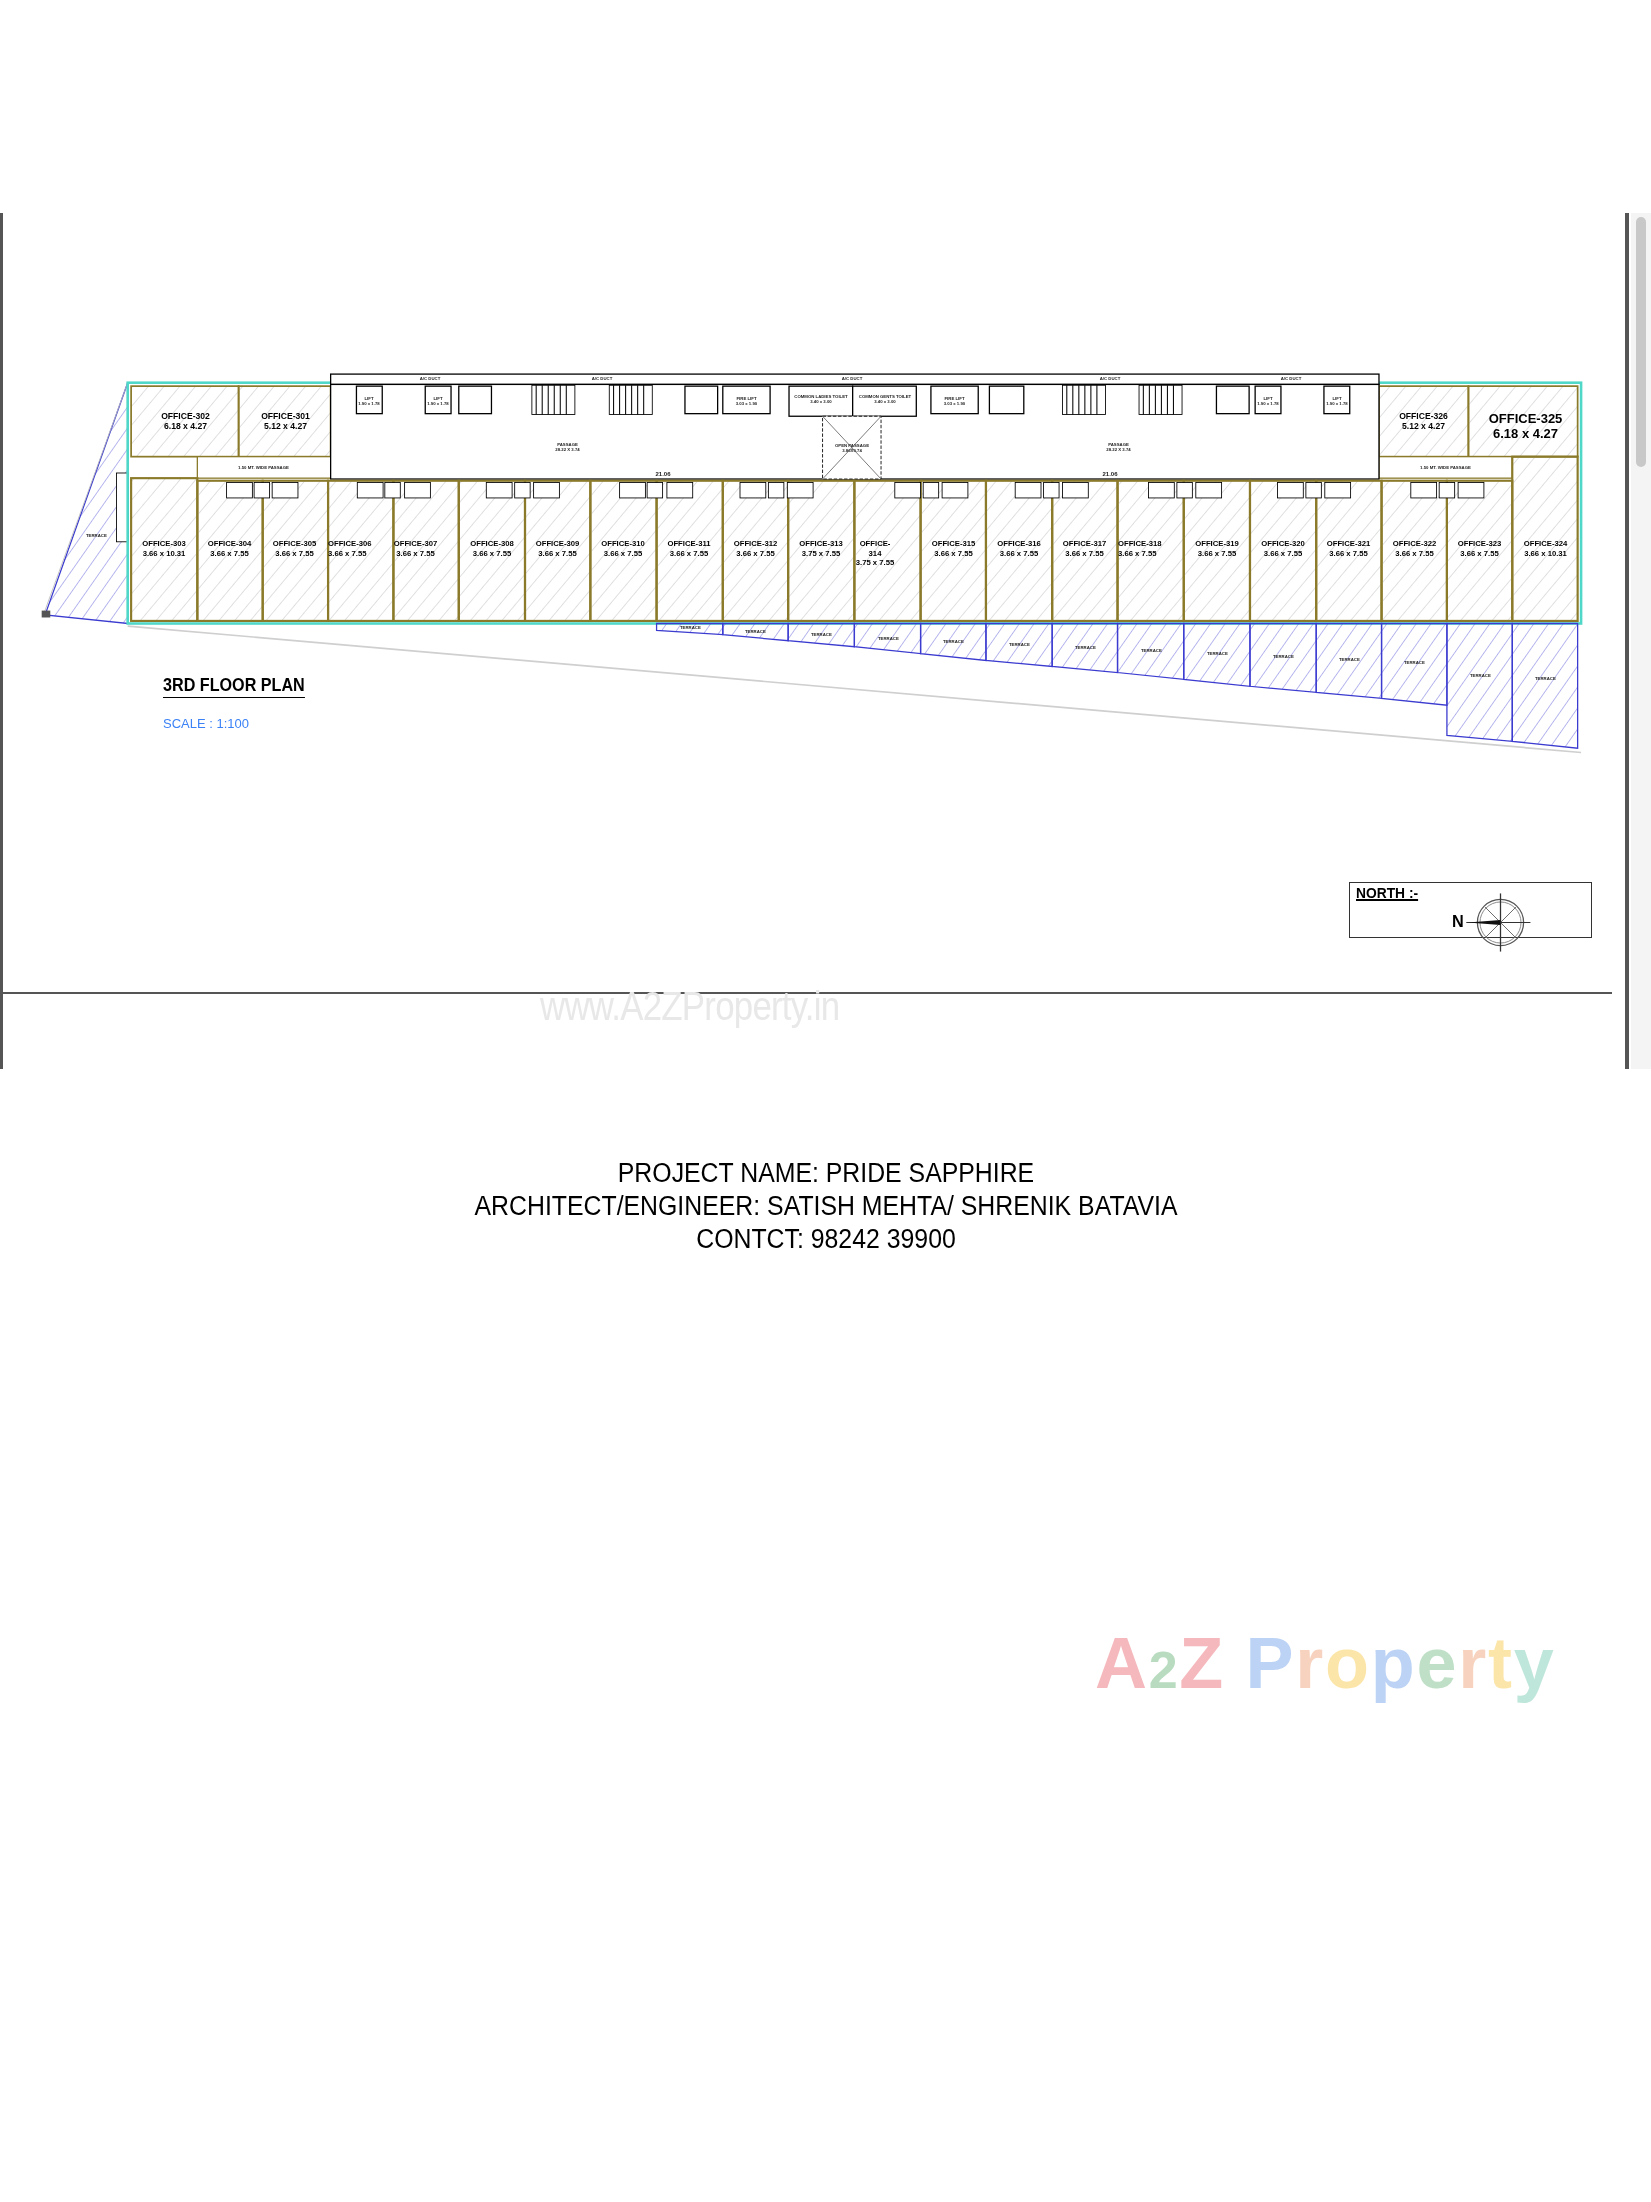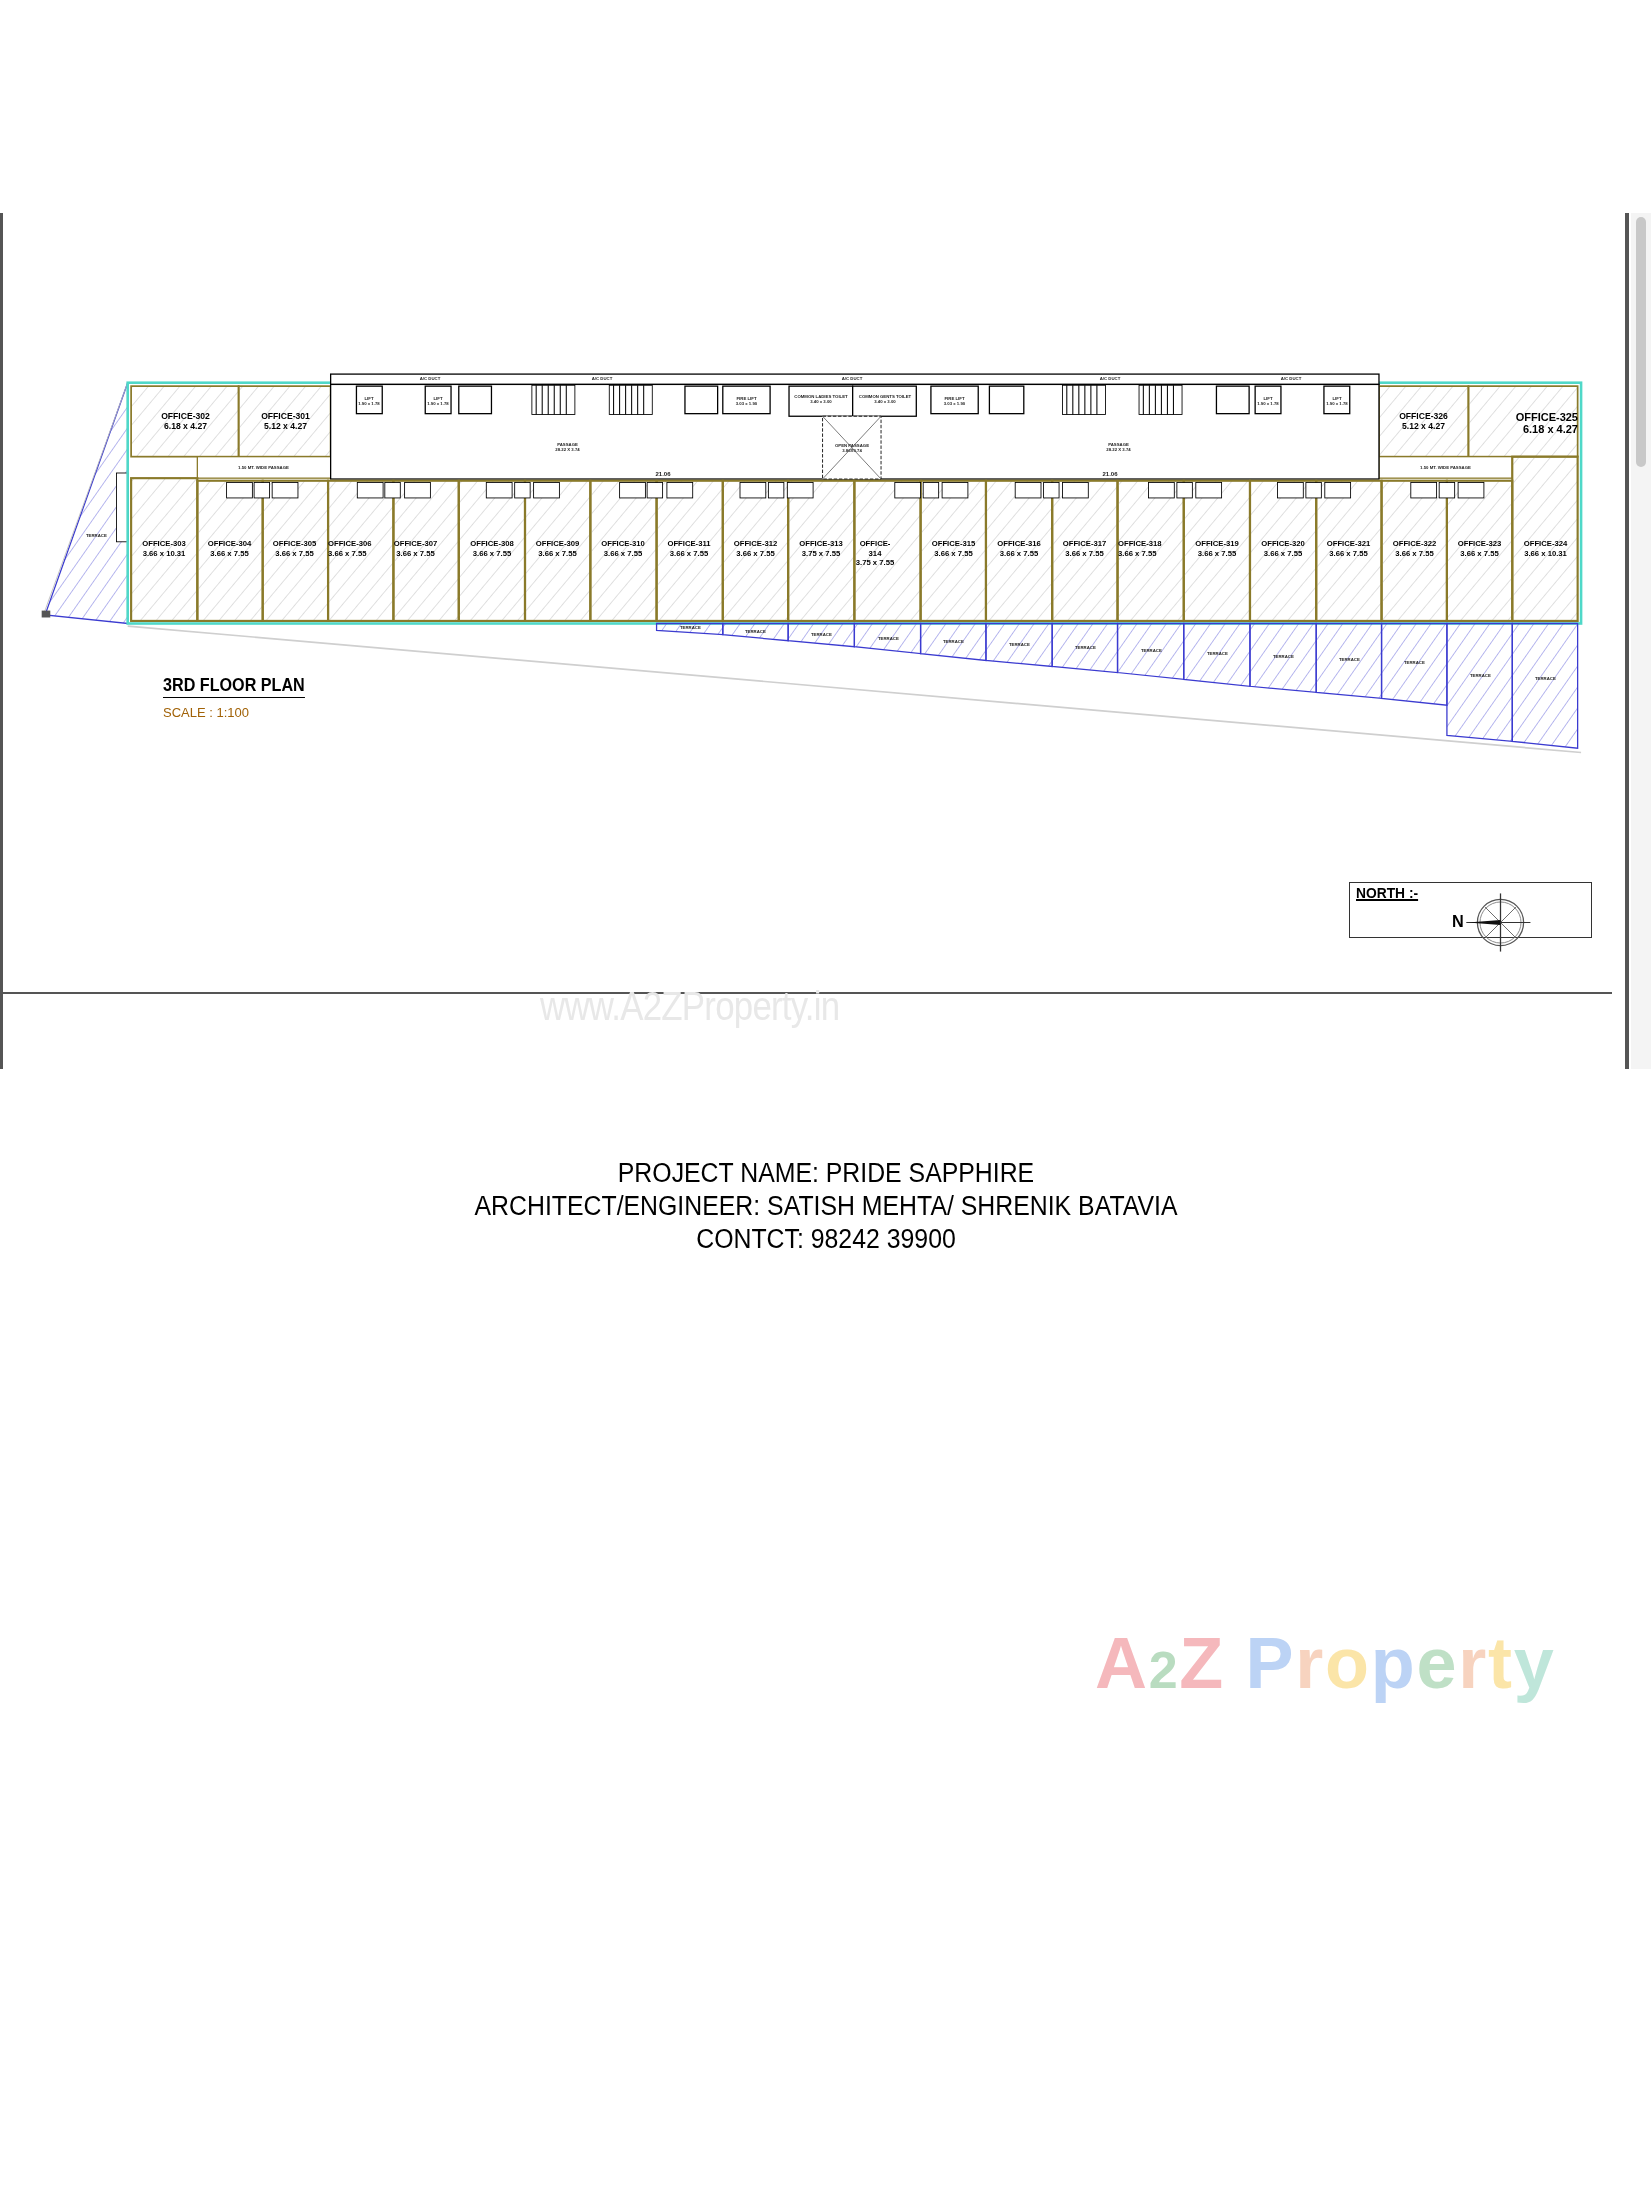--- a/index.html
+++ b/index.html
@@ -5,21 +5,21 @@
   html,body{margin:0;padding:0;background:#ffffff;}
   body{width:1652px;height:2203px;position:relative;overflow:hidden;font-family:"Liberation Sans",sans-serif;}
   .frame-left{position:absolute;left:0;top:213px;width:3.4px;height:856px;background:#555;}
   .frame-bottom{position:absolute;left:3.4px;top:992px;width:1609px;height:1.7px;background:#555;}
   .frame-right{position:absolute;left:1625px;top:213px;width:4.3px;height:856px;background:#555;}
   .scroll-track{position:absolute;left:1631px;top:213px;width:20.6px;height:856px;background:#f4f4f4;}
   .scroll-thumb{position:absolute;left:1636px;top:217px;width:10.3px;height:250px;background:#c8c8c8;border-radius:5.2px;}
   svg.plan{position:absolute;left:0;top:0;}
   .title-block{position:absolute;left:163px;top:674px;}
   .title-block .t{font-family:"Liberation Sans",sans-serif;font-weight:bold;font-size:19px;letter-spacing:0px;color:#000;border-bottom:1.7px solid #000;padding-bottom:0.9px;display:inline-block;transform:scaleX(0.85);transform-origin:left;}
-  .title-block .s{font-size:13px;color:#a16207;margin-top:7px;}
+  .title-block .s{font-size:13px;color:#3b82f6;margin-top:18px;}
   .north-box{position:absolute;left:1349px;top:882px;width:243px;height:56px;border:1.7px solid #333;box-sizing:border-box;}
   .north-box .lbl{position:absolute;left:6px;top:3.4px;font-weight:bold;font-size:13.8px;text-decoration:underline;text-decoration-thickness:1.7px;}
   .north-box .n{position:absolute;left:102px;top:29px;font-weight:bold;font-size:16.3px;}
   .north-box svg{position:absolute;left:116px;top:6.9px;}
   .wm-url{position:absolute;left:540px;top:983px;font-size:41px;color:#e8e8e8;letter-spacing:-0.9px;transform:scaleX(0.85);transform-origin:left;}
   .proj{position:absolute;left:0;width:1652px;text-align:center;top:1157px;color:#000;font-size:27px;line-height:33px;}
   .proj div{transform:scaleX(0.92);}
   .wm-logo{position:absolute;left:1095px;top:1622px;font-weight:bold;font-size:72px;letter-spacing:1.7px;}
   .wm-logo span{display:inline-block;}
 </style>
@@ -194,21 +194,21 @@
       <div>6.18 x 4.27</div>
     </div>
   <div style="position:absolute;left:241px;top:411px;width:89px;text-align:center;font-weight:bold;font-size:8.6px;">
       <div>OFFICE-301</div>
       <div>5.12 x 4.27</div>
     </div>
   <div style="position:absolute;left:1379px;top:411px;width:89px;text-align:center;font-weight:bold;font-size:8.6px;">
       <div>OFFICE-326</div>
       <div>5.12 x 4.27</div>
     </div>
-  <div style="position:absolute;left:1473px;top:411px;width:105px;text-align:right;font-weight:bold;font-size:11px;">
+  <div style="position:absolute;left:1473px;top:411px;width:105px;text-align:center;font-weight:bold;font-size:13px;">
       <div>OFFICE-325</div>
       <div>6.18 x 4.27</div>
     </div>
 </div>
 
 <div style="position:absolute;left:0;top:539px;font-weight:bold;font-size:7.7px;line-height:9.5px;">
   <div style="position:absolute;left:131px;width:66px;text-align:center;">
       <div>OFFICE-303</div>
       <div>3.66 x 10.31</div>
     </div>

